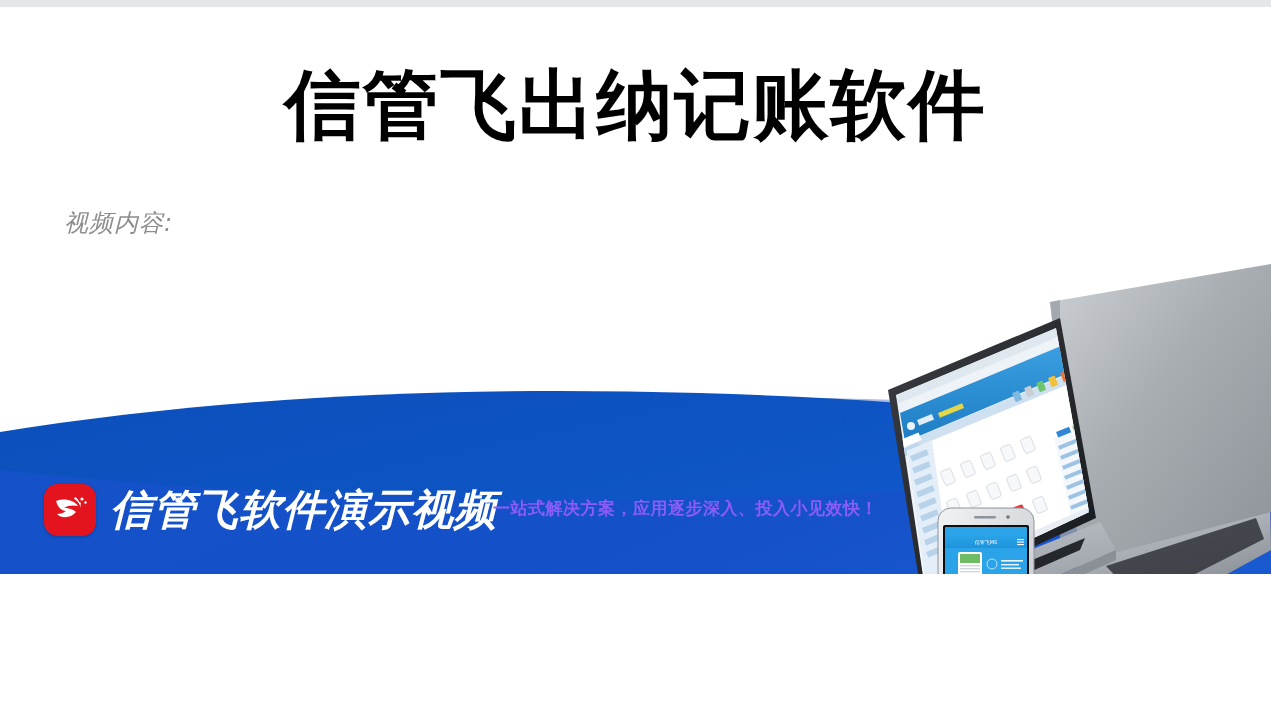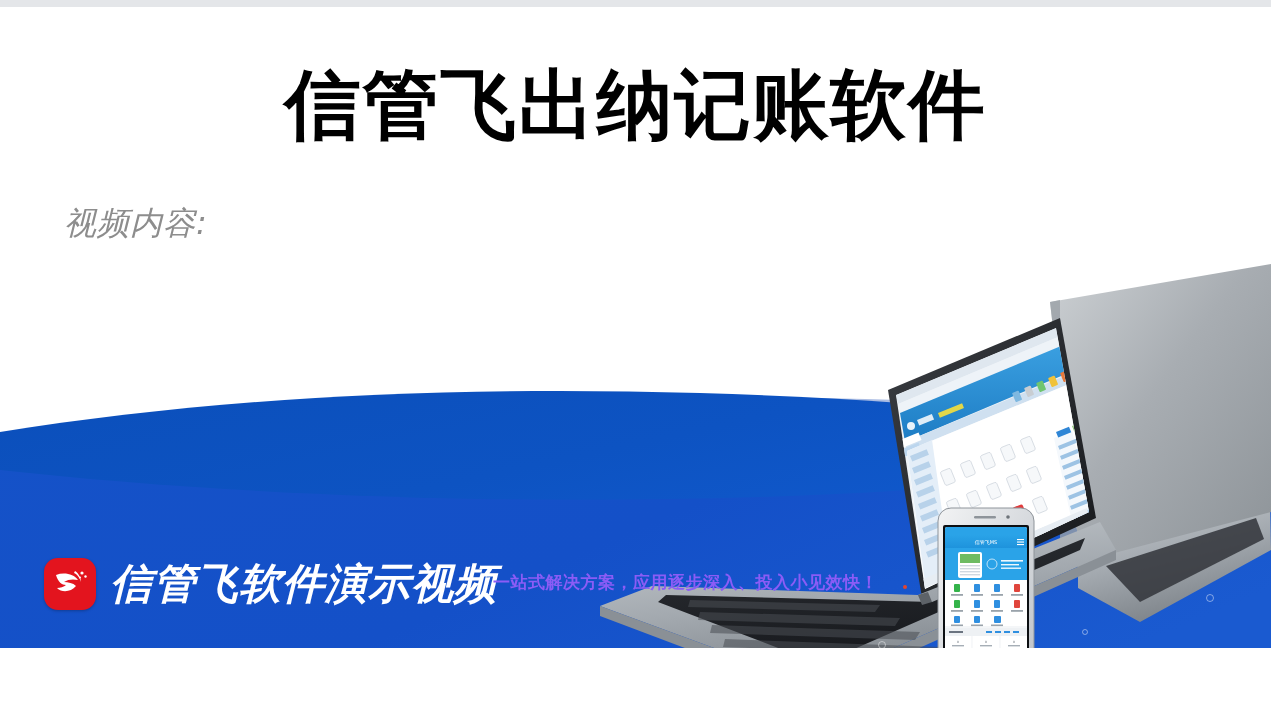--- a/index.html
+++ b/index.html
@@ -6,21 +6,21 @@
   * { margin:0; padding:0; box-sizing:border-box; }
   html, body {
     width:1271px; height:719px;
     overflow:hidden;
     background:#ffffff;
     font-family:"Liberation Sans","DejaVu Sans",sans-serif;
   }
 
   #slide {
     position:relative;
-    width:1271px; height:648px;
+    width:1271px; height:574px;
     background:#ffffff;
     overflow:hidden;
   }
 
   
   .top-bar {
     position:absolute; left:0; top:0;
     width:1271px; height:7px;
     background:#e4e6e9;
   }
@@ -50,21 +50,21 @@
   
   .subtitle-block {
     position:absolute;
     left:64px; top:197px;
     color:#8d8d8d;
     font-style:italic;
     font-weight:500;
     font-family:"DejaVu Sans","Liberation Sans",sans-serif;
   }
   .subtitle-line-1 {
-    font-size:32px;
+    font-size:24px;
     line-height:52px;
     letter-spacing:1px;
     white-space:nowrap;
   }
   .subtitle-line-2 {
     font-size:36px;
     line-height:52px;
     letter-spacing:1px;
     white-space:nowrap;
   }

